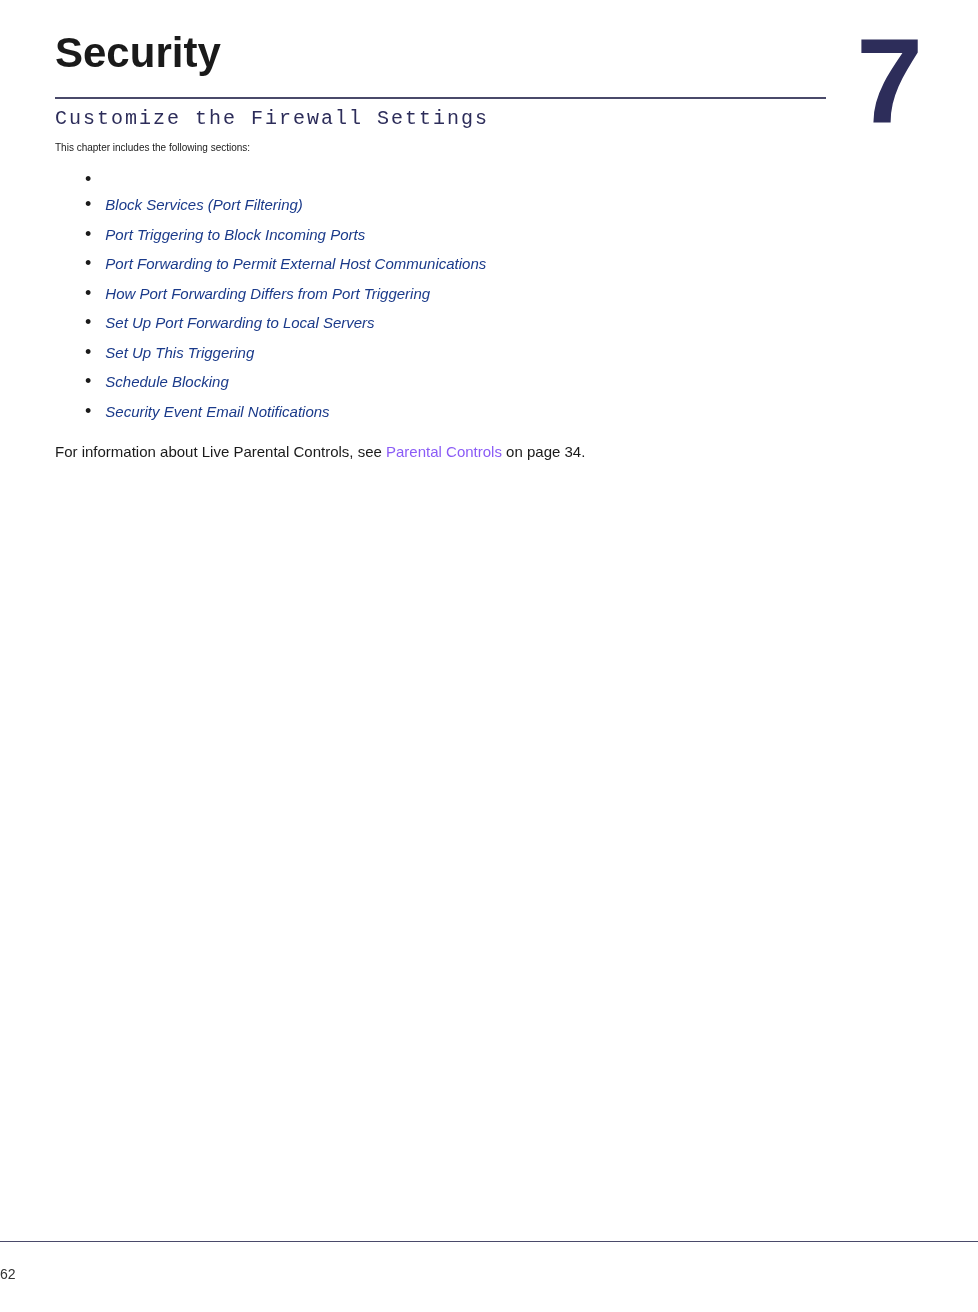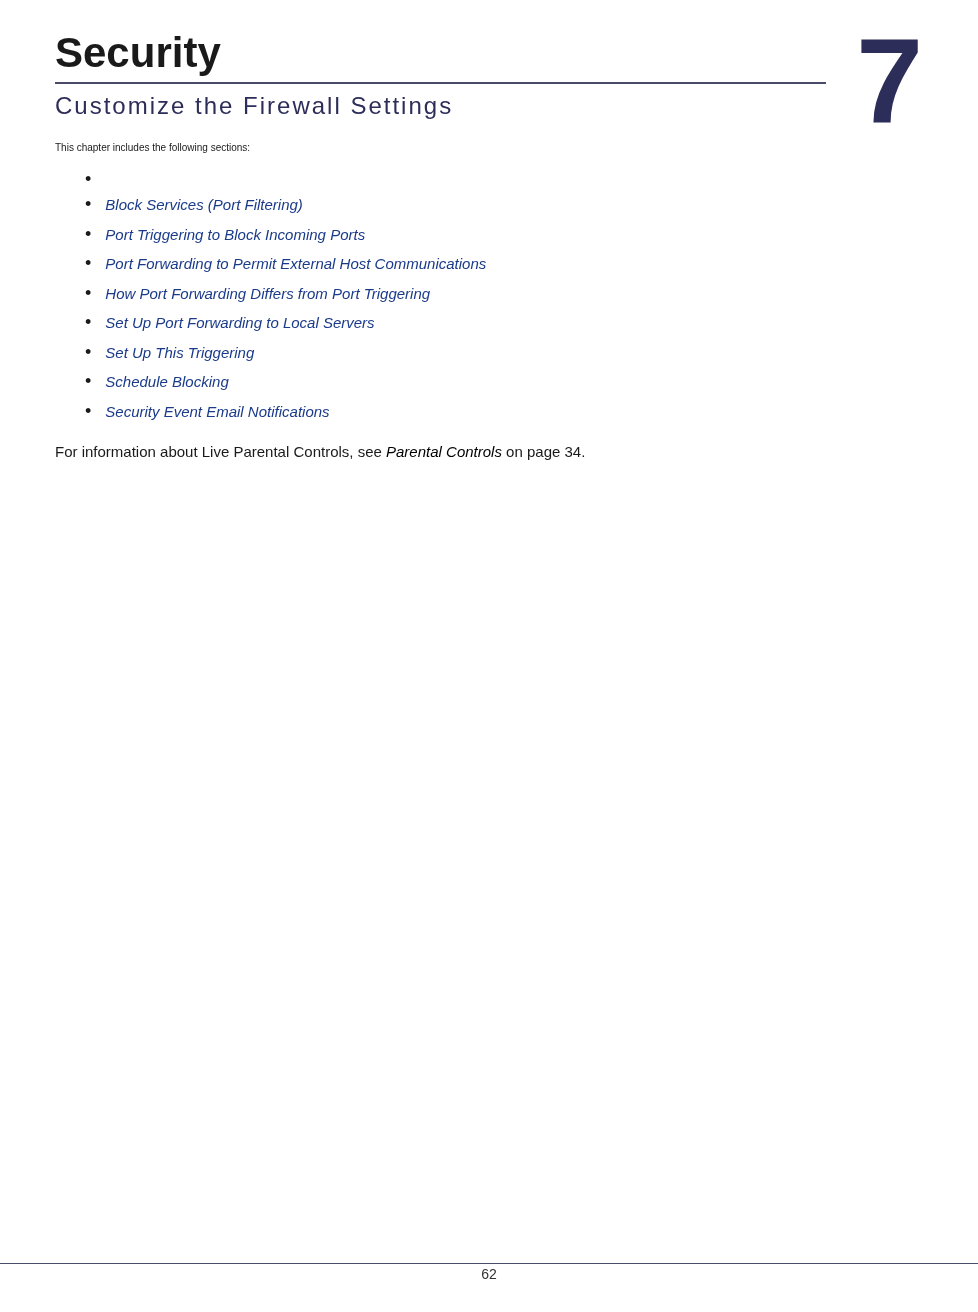--- a/index.html
+++ b/index.html
@@ -33,33 +33,33 @@
 
     .chapter-title-block {
       flex: 1;
     }
 
     .chapter-title {
       font-size: 42px;
       font-weight: bold;
       color: #1a1a1a;
       line-height: 1.1;
-      margin-bottom: 6px;
+      margin-bottom: 21px;
     }
 
     .chapter-divider {
       border: none;
       border-top: 2px solid #4a4a6a;
       margin: 6px 0 8px 0;
       width: 100%;
     }
 
     .chapter-subtitle {
-      font-family: Liberation Sans, sans-serif;
-      font-size: 24px;
+      font-family: Liberation Mono, monospace;
+      font-size: 20px;
       color: #2d2d5a;
       letter-spacing: 2px;
       margin-top: 4px;
     }
 
     .chapter-number {
       font-size: 120px;
       font-weight: bold;
       color: #2d2d5a;
       line-height: 1;
@@ -108,34 +108,32 @@
       cursor: pointer;
     }
 
     .parental-line {
       margin-top: 16px;
       font-size: 15px;
       line-height: 1.6;
     }
 
     .parental-link {
-      color: #000000;
-      font-style: italic;
+      color: #8b5cf6;
       text-decoration: none;
     }
 
     .page-footer {
       position: absolute;
       bottom: 30px;
       left: 0;
       right: 0;
       border-top: 1px solid #4a4a6a;
       display: flex;
-      justify-content: center;
-      padding-top: 2px;
+      padding-top: 24px;
     }
 
     .page-number {
       font-size: 14px;
       color: #333;
     }
   </style>
 </head>
 <body>
 

